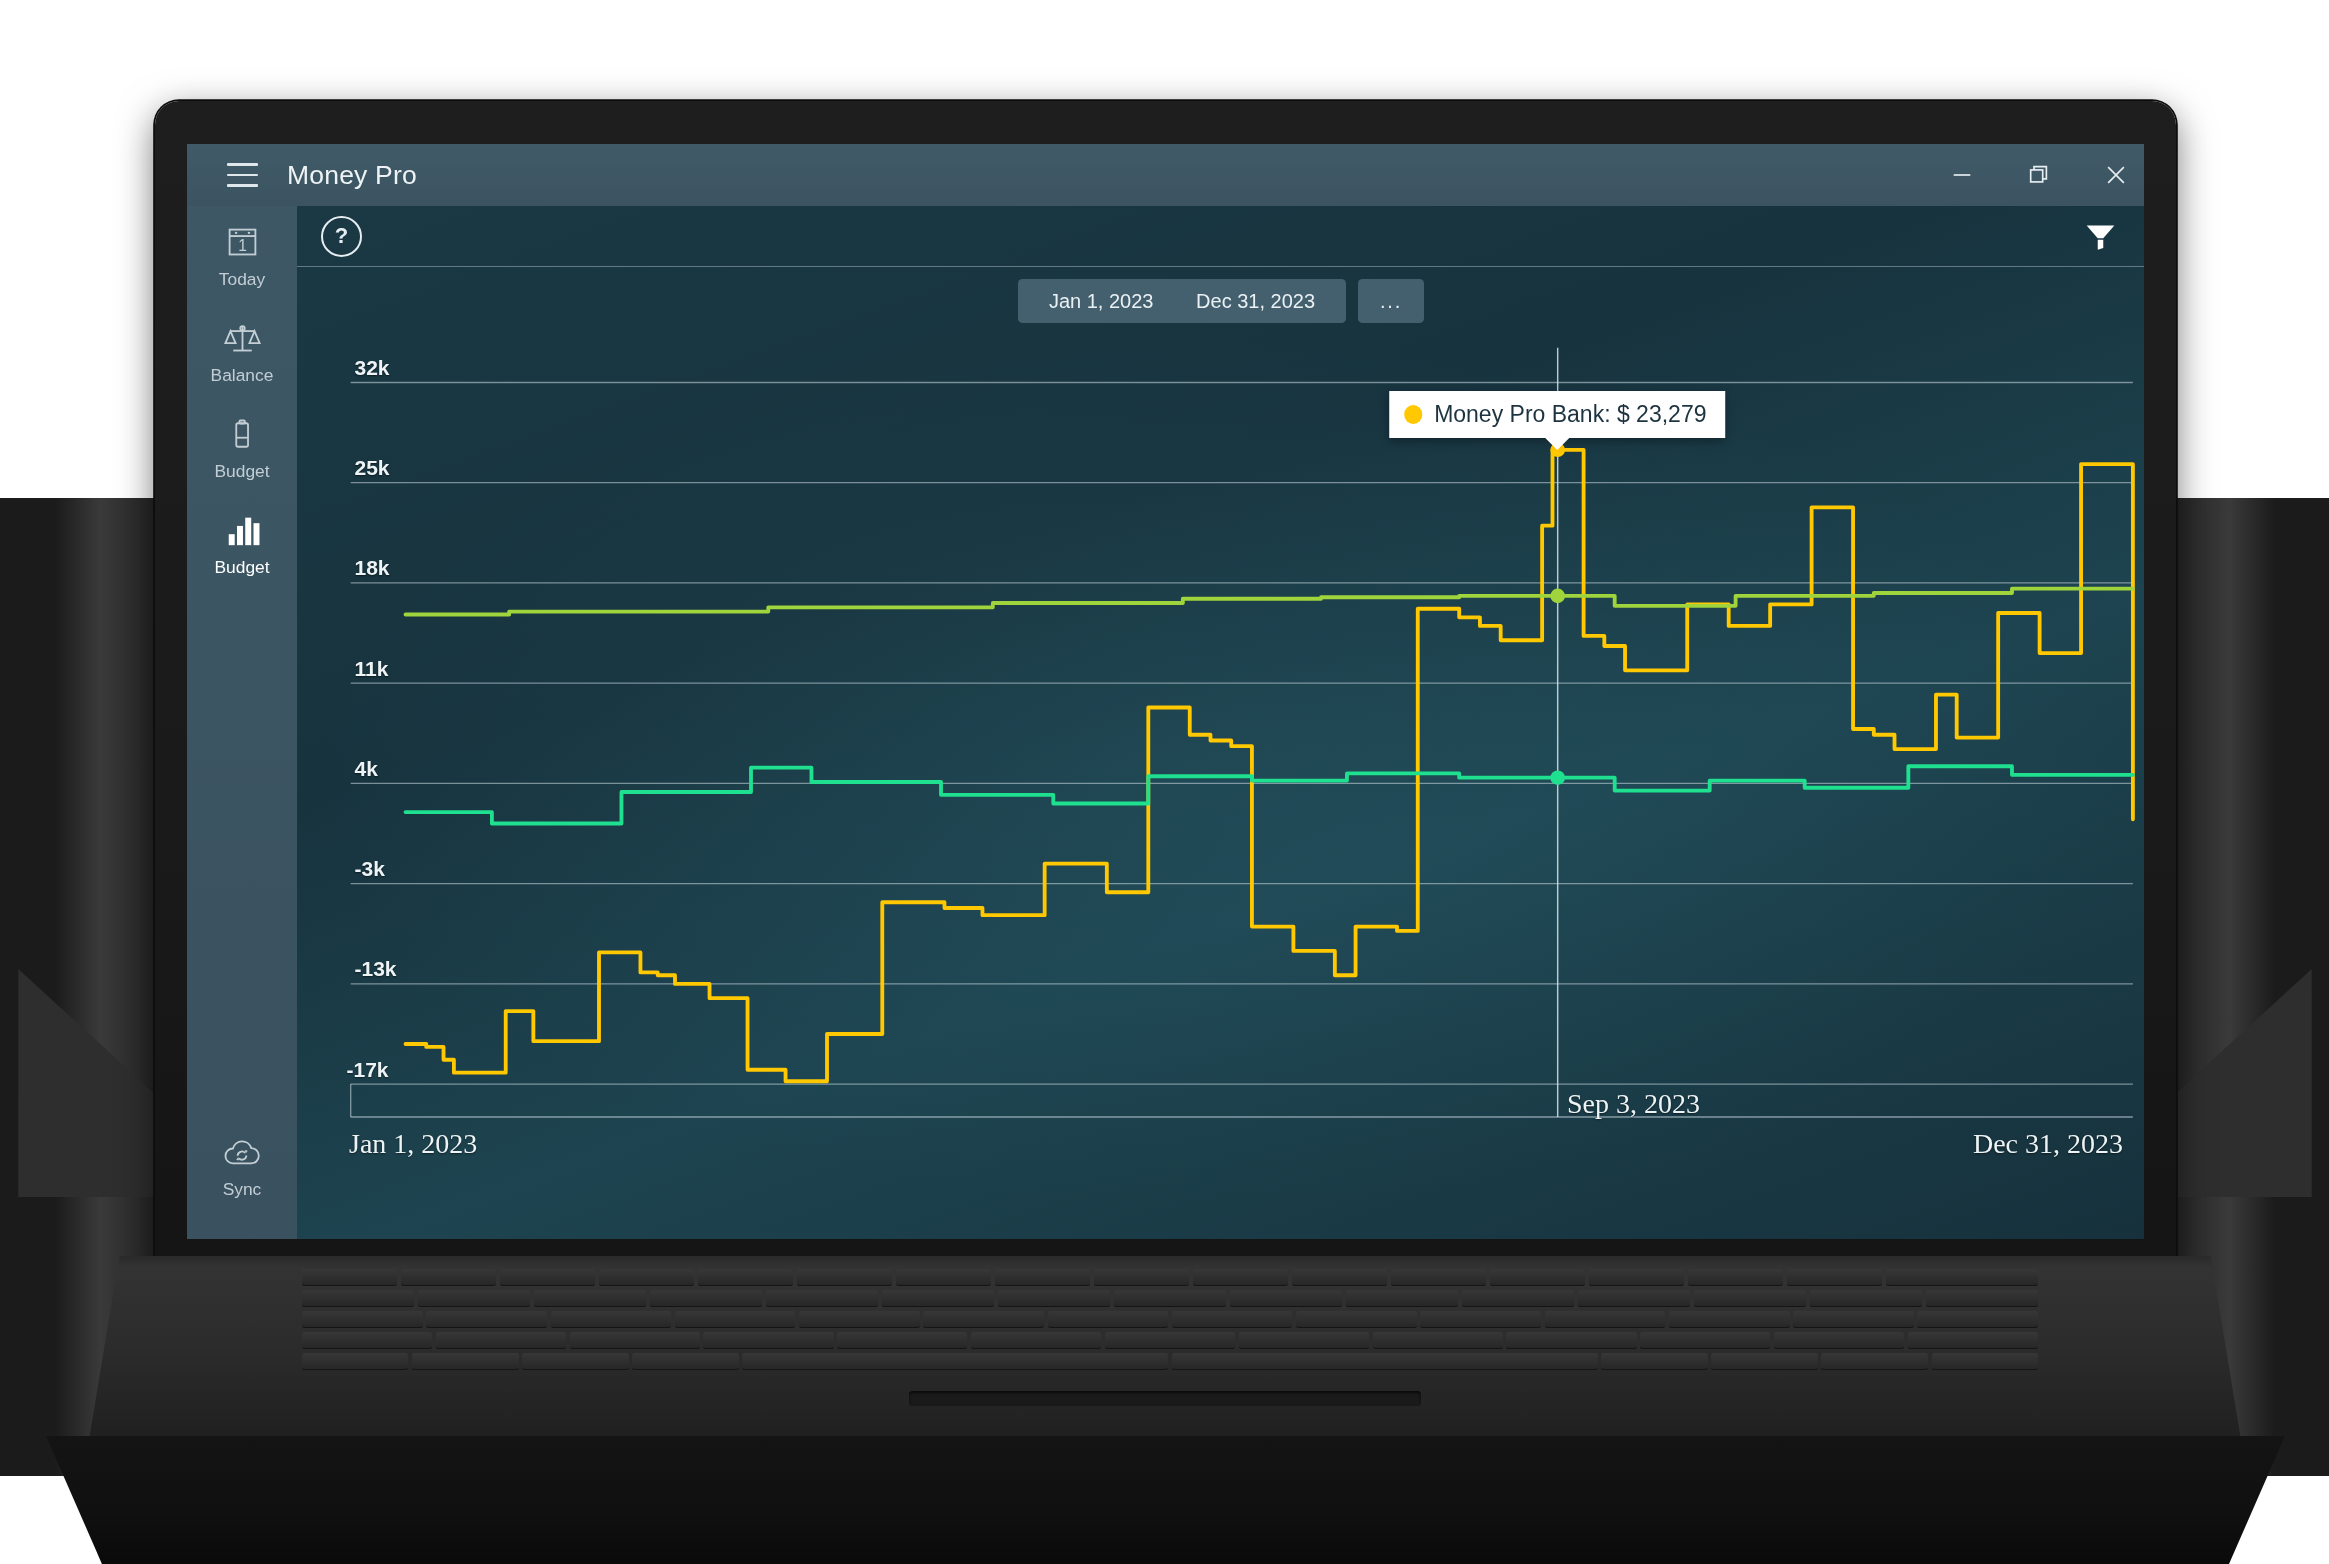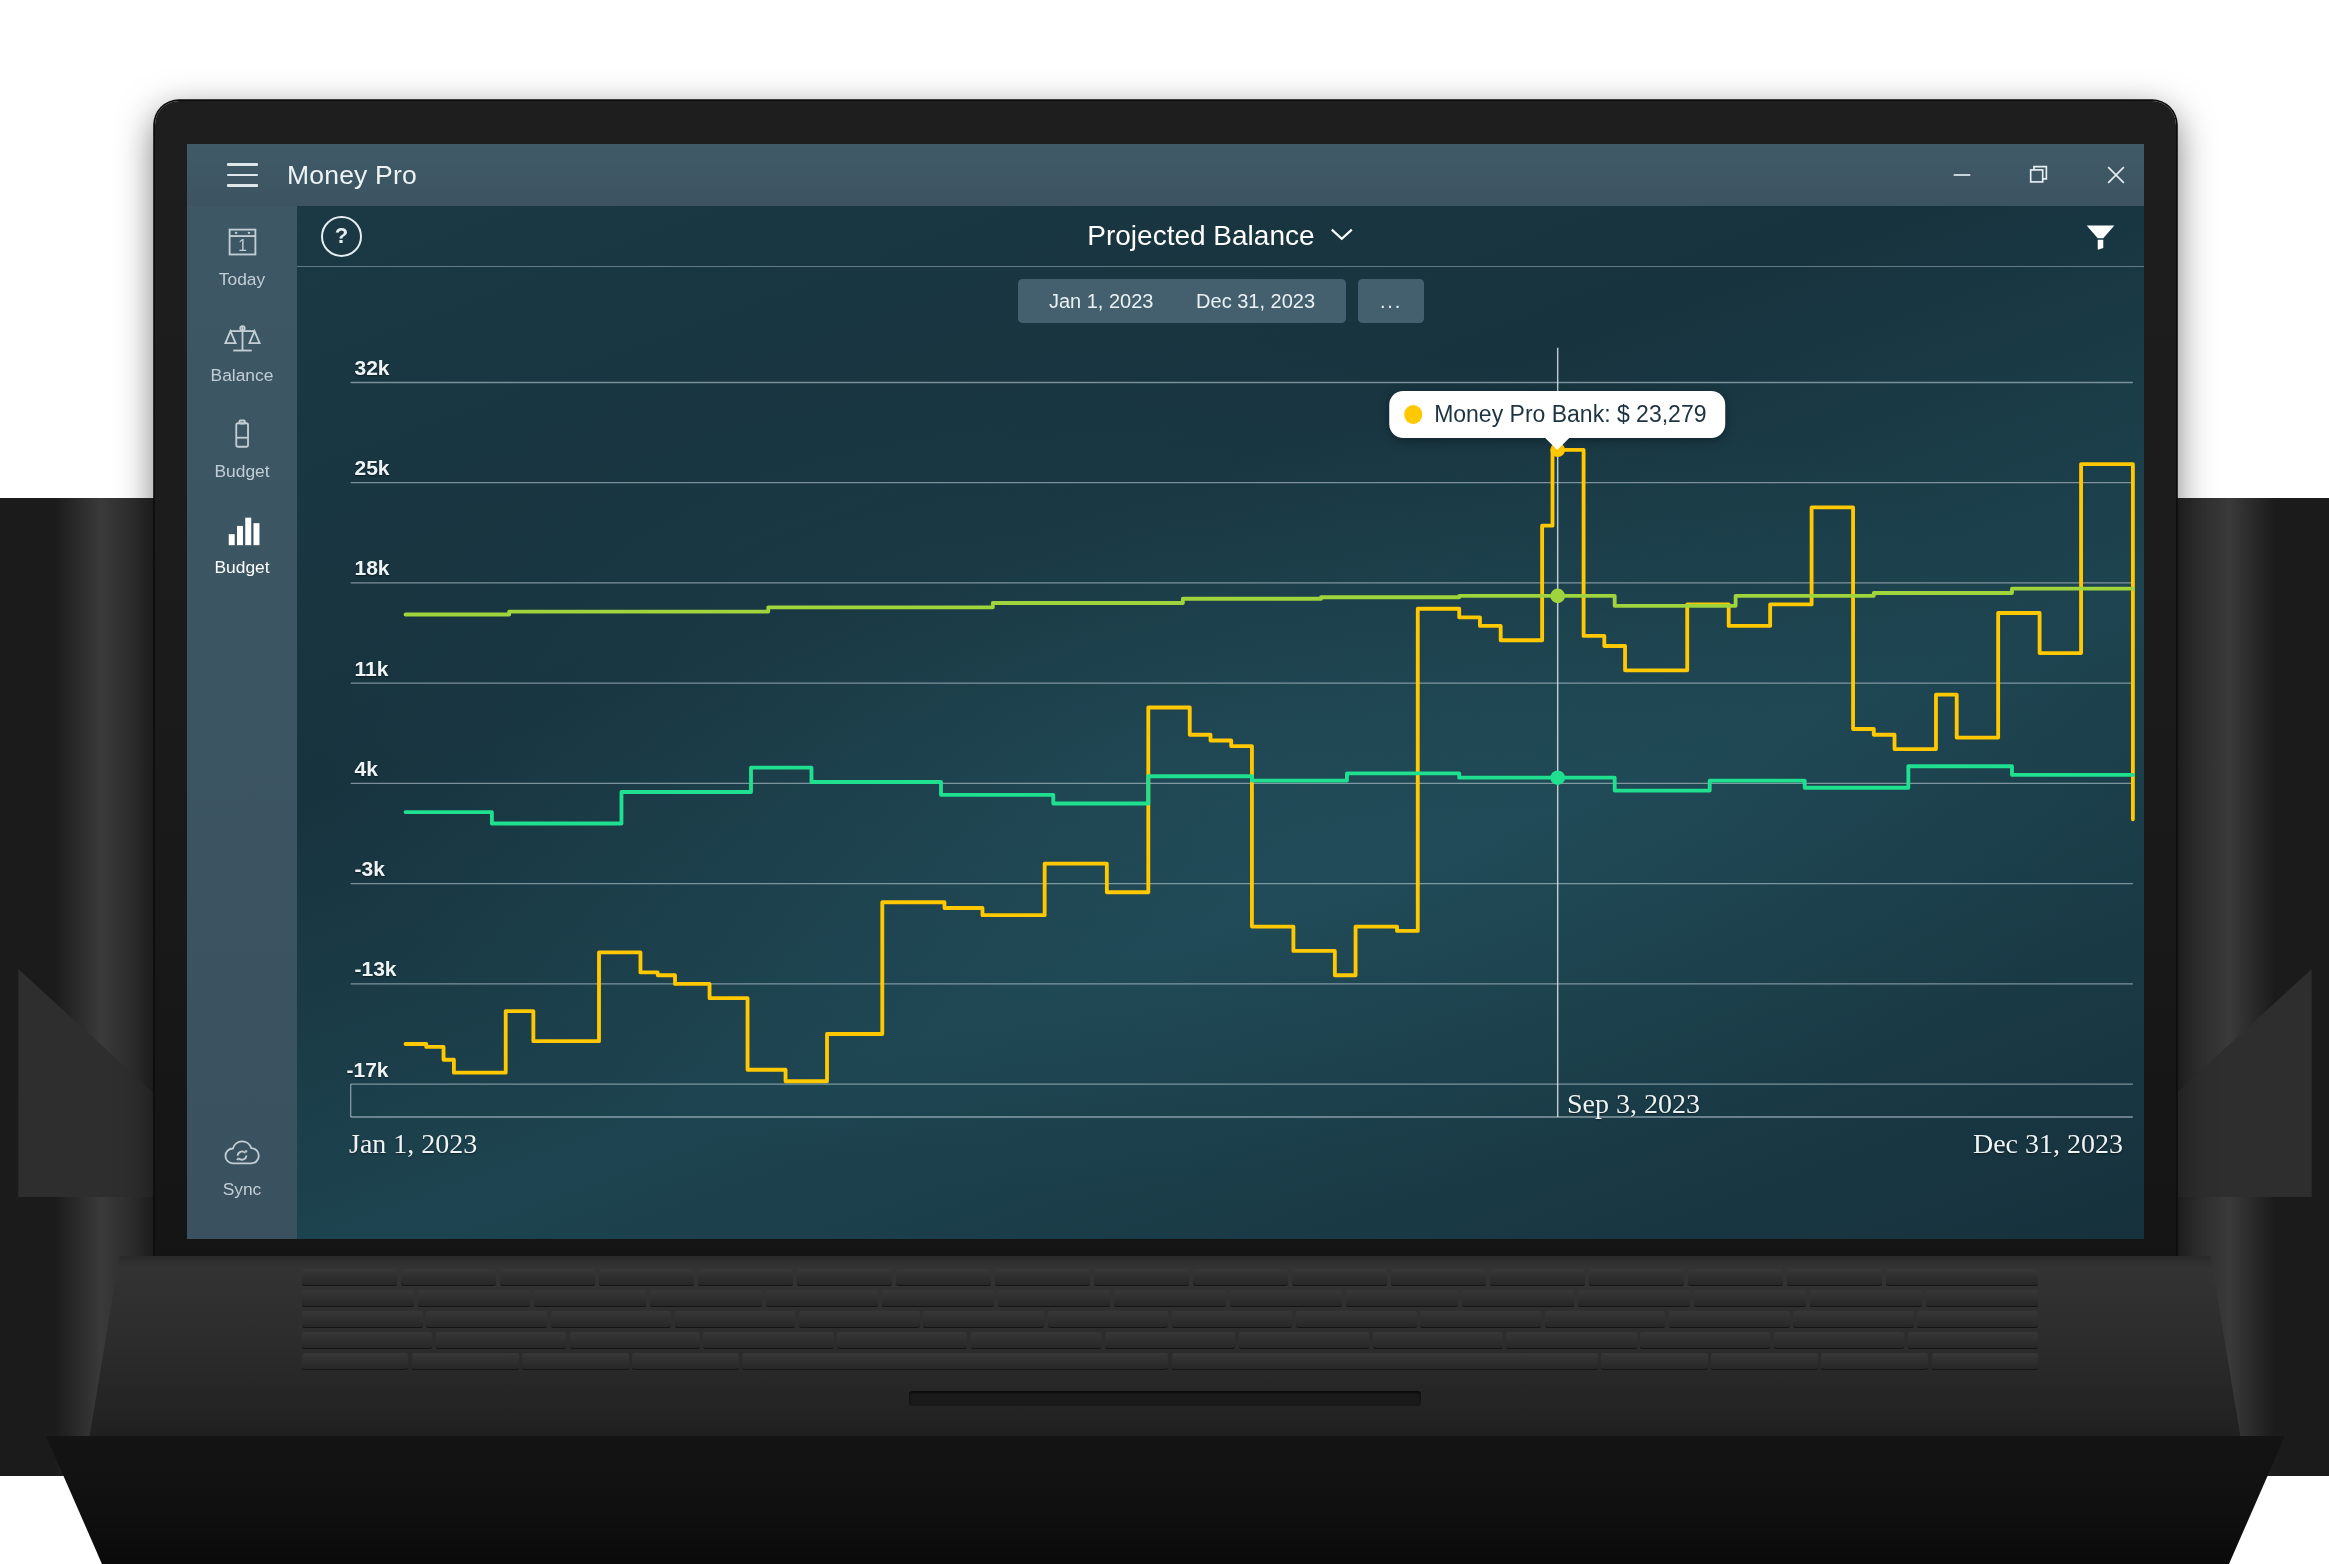--- a/index.html
+++ b/index.html
@@ -94,21 +94,21 @@
   
   #chartwrap{position:relative;margin:0 0 0 8px;height:877px;z-index:2;}
   #chart{position:absolute;left:0;top:0;width:1848px;height:877px;}
   .ylabel{position:absolute;color:#eef4f6;font-size:21px;font-weight:bold;
           transform:translateY(-100%);padding-left:5.5px;
           text-shadow:0 0.9px 1.8px rgba(0,0,0,.5);}
   .axis-date{position:absolute;color:#eef4f6;font-size:28px;
           text-shadow:0 0.9px 1.8px rgba(0,0,0,.5);font-family:Liberation Serif, serif;}
 
   
-  #tooltip{position:absolute;background:#ffffff;border-radius:14px;
+  #tooltip{position:absolute;background:#ffffff;border-radius:0;
            padding:10px 18.3px 10px 14.6px;display:flex;align-items:center;gap:12px;
            box-shadow:0 2.7px 9.1px rgba(0,0,0,.35);white-space:nowrap;}
   #tooltip .dot{width:18.3px;height:18.3px;border-radius:50%;background:#FFC800;flex:none;}
   #tooltip .txt{color:#1d3440;font-size:23px;}
   #tooltip .tail{position:absolute;left:50%;bottom:-12px;transform:translateX(-50%);
            width:0;height:0;border-left:12px solid transparent;
            border-right:12px solid transparent;border-top:12.8px solid #ffffff;}
 
   
   #base{position:absolute;left:87px;top:1256px;width:2156px;height:196px;}
@@ -240,28 +240,20 @@
         <span class="lbl">Sync</span>
       </div>
     </div>
 
     <div id="content">
 
       <div id="contenthead">
         <div id="help-btn">
           <span>?</span>
         </div>
-        <div id="report-title-wrap">
-          <span id="report-title">Projected Balance</span>
-          <span>
-            <svg width="25.6" height="16.4" viewBox="0 0 28 18">
-              <polyline points="3,4 14,14 25,4" fill="none" stroke="#ffffff" stroke-width="2.4"></polyline>
-            </svg>
-          </span>
-        </div>
         <div id="filter-btn">
           <svg width="35" height="35" viewBox="0 0 38 38">
             <polygon points="4,7 34,7 22,21 16,21" fill="#ffffff"></polygon>
             <polygon points="16,22.5 22,22.5 22,31.5 16,33.5" fill="#ffffff"></polygon>
           </svg>
         </div>
       </div>
 
       <div id="daterow">
         <div id="pillgroup">

